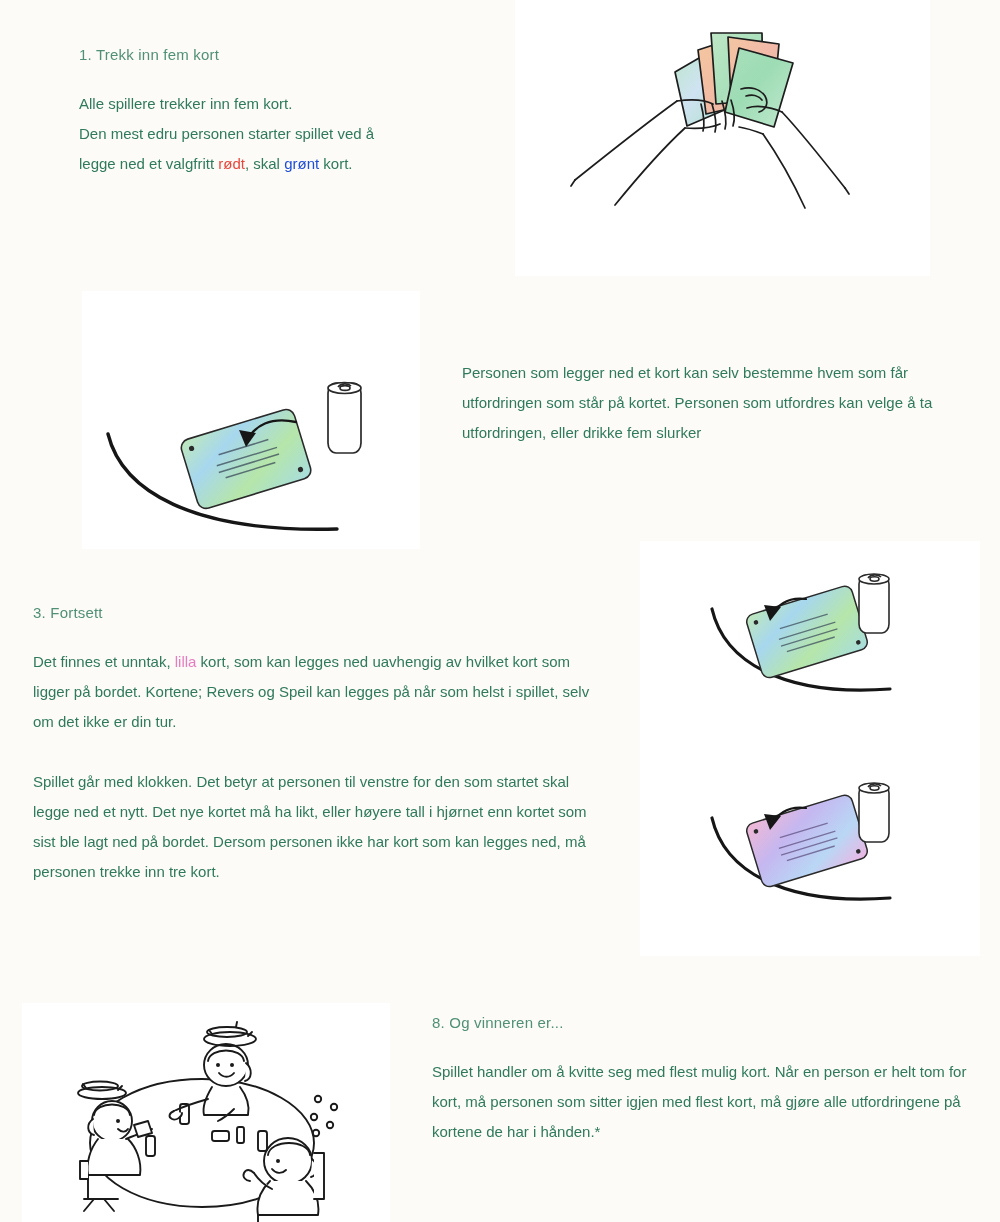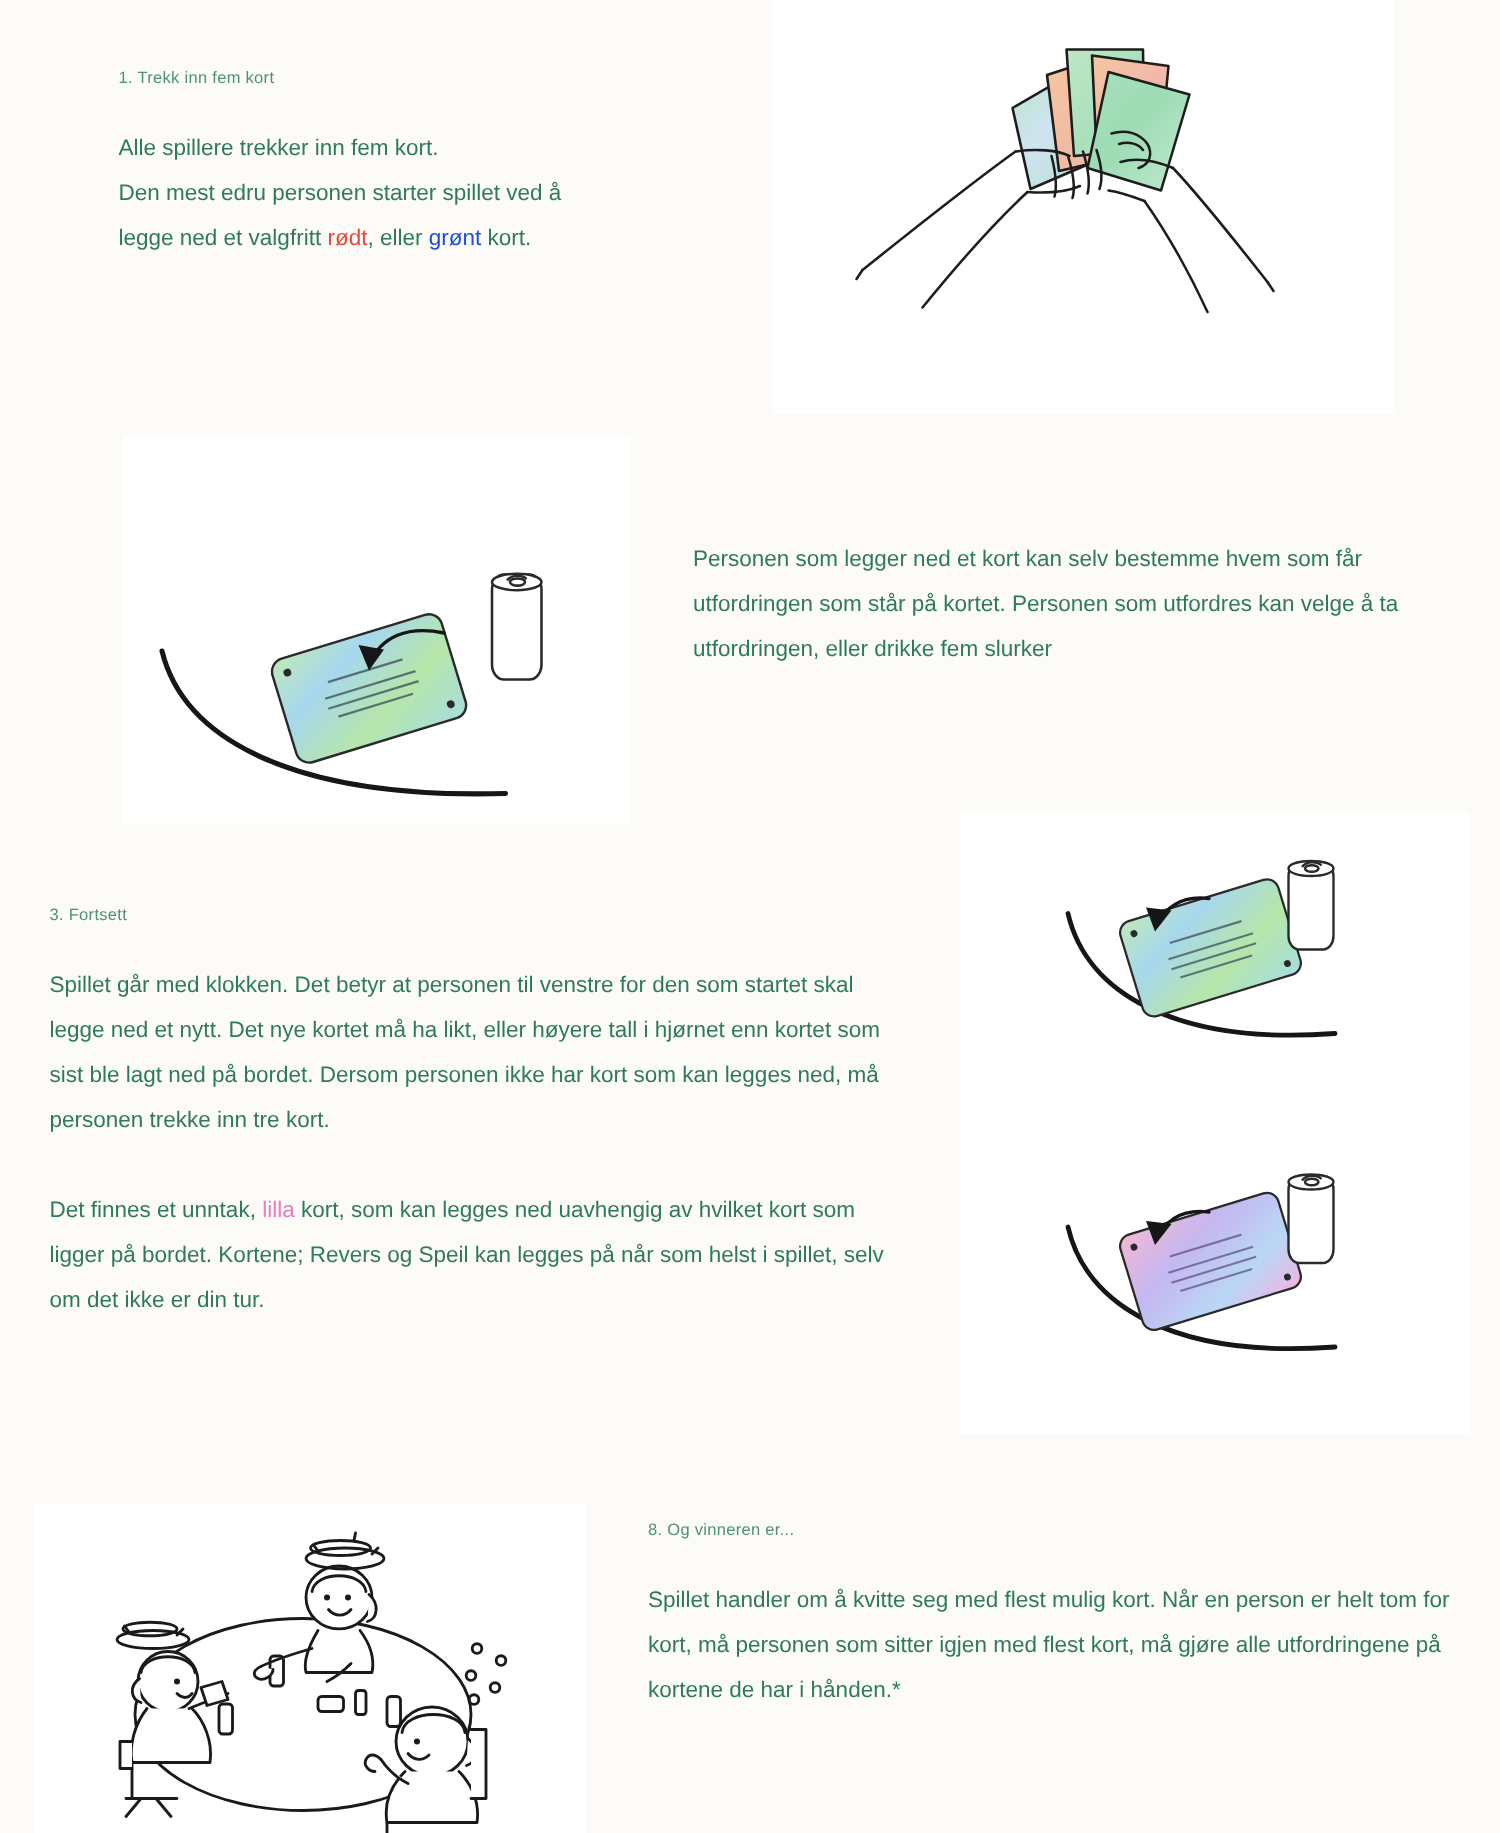--- a/index.html
+++ b/index.html
@@ -30,21 +30,21 @@
   .panel-card2   { left: 640px; top: 541px;  width: 340px; height: 207px; }
   .panel-card3   { left: 640px; top: 748px;  width: 340px; height: 208px; }
   .panel-people  { left: 22px;  top: 1003px; width: 368px; height: 219px; }
 
   
   .textblock {
     position: absolute;
     color: #2f7a5c;
   }
   .heading {
-    font-size: 11px;
+    font-size: 15px;
     font-weight: 400;
     color: #4f9077;
     letter-spacing: 0.2px;
     margin: 0 0 26px 0;
     white-space: nowrap;
   }
   .body-para {
     font-size: 15px;
     line-height: 30px;
     color: #2f7a5c;
@@ -129,21 +129,21 @@
         <path d="M330 188 L 334 194"></path>
       </g>
     </svg>
   </div>
 
   <div class="textblock tb-step1">
     <h2 class="heading">1. Trekk inn fem kort</h2>
     <p class="body-para">
       <span>Alle spillere trekker inn fem kort.</span><br>
       <span>Den mest edru personen starter spillet ved å</span><br>
-      <span>legge ned et valgfritt </span><span class="hl-red">rødt</span><span>, eller </span><span class="hl-green">grønt</span><span> kort.</span>
+      <span>legge ned et valgfritt </span><span class="hl-red">rødt</span><span>, skal </span><span class="hl-green">grønt</span><span> kort.</span>
     </p>
   </div>
 
   <div class="panel panel-card1">
     <svg class="illus" width="338" height="258" viewBox="0 0 338 258">
       <defs>
         <linearGradient id="gcard1" x1="0" y1="0" x2="1" y2="1">
           <stop offset="0%" stop-color="#bfe9b8"></stop>
           <stop offset="30%" stop-color="#a7d7ee"></stop>
           <stop offset="65%" stop-color="#b6e6a9"></stop>
@@ -242,24 +242,24 @@
         <rect x="219" y="36" width="30" height="58" rx="7" ry="9"></rect>
         <ellipse cx="234" cy="40" rx="15" ry="5"></ellipse>
         <path d="M228 39 C 231 35, 238 35, 241 38" fill="none"></path>
         <ellipse cx="234.5" cy="40" rx="4.5" ry="2.2" fill="none"></ellipse>
       </g>
     </svg>
   </div>
 
   <div class="textblock tb-step3">
     <h2 class="heading">3. Fortsett</h2>
-    <p class="body-para">Spillet går med klokken. Det betyr at personen til venstre for den som startet skal legge ned et nytt. Det nye kortet må ha likt, eller høyere tall i hjørnet enn kortet som sist ble lagt ned på bordet. Dersom personen ikke har kort som kan legges ned, må personen trekke inn tre kort.</p>
     <p class="body-para">
       <span>Det finnes et unntak, </span><span class="hl-lilla">lilla</span><span> kort, som kan legges ned uavhengig av hvilket kort som ligger på bordet. Kortene; Revers og Speil kan legges på når som helst i spillet, selv om det ikke er din tur.</span>
     </p>
+    <p class="body-para">Spillet går med klokken. Det betyr at personen til venstre for den som startet skal legge ned et nytt. Det nye kortet må ha likt, eller høyere tall i hjørnet enn kortet som sist ble lagt ned på bordet. Dersom personen ikke har kort som kan legges ned, må personen trekke inn tre kort.</p>
   </div>
 
   <div class="panel panel-people">
     <svg class="illus" width="368" height="219" viewBox="0 0 368 219">
       <g stroke="#1a1a1a" stroke-width="1.9" fill="#ffffff" stroke-linecap="round" stroke-linejoin="round">
 
         <ellipse cx="180" cy="140" rx="112" ry="64"></ellipse>
 
         <rect x="158" y="101" width="9" height="20" rx="2.5"></rect>
         <rect x="124" y="133" width="9" height="20" rx="2.5"></rect>

